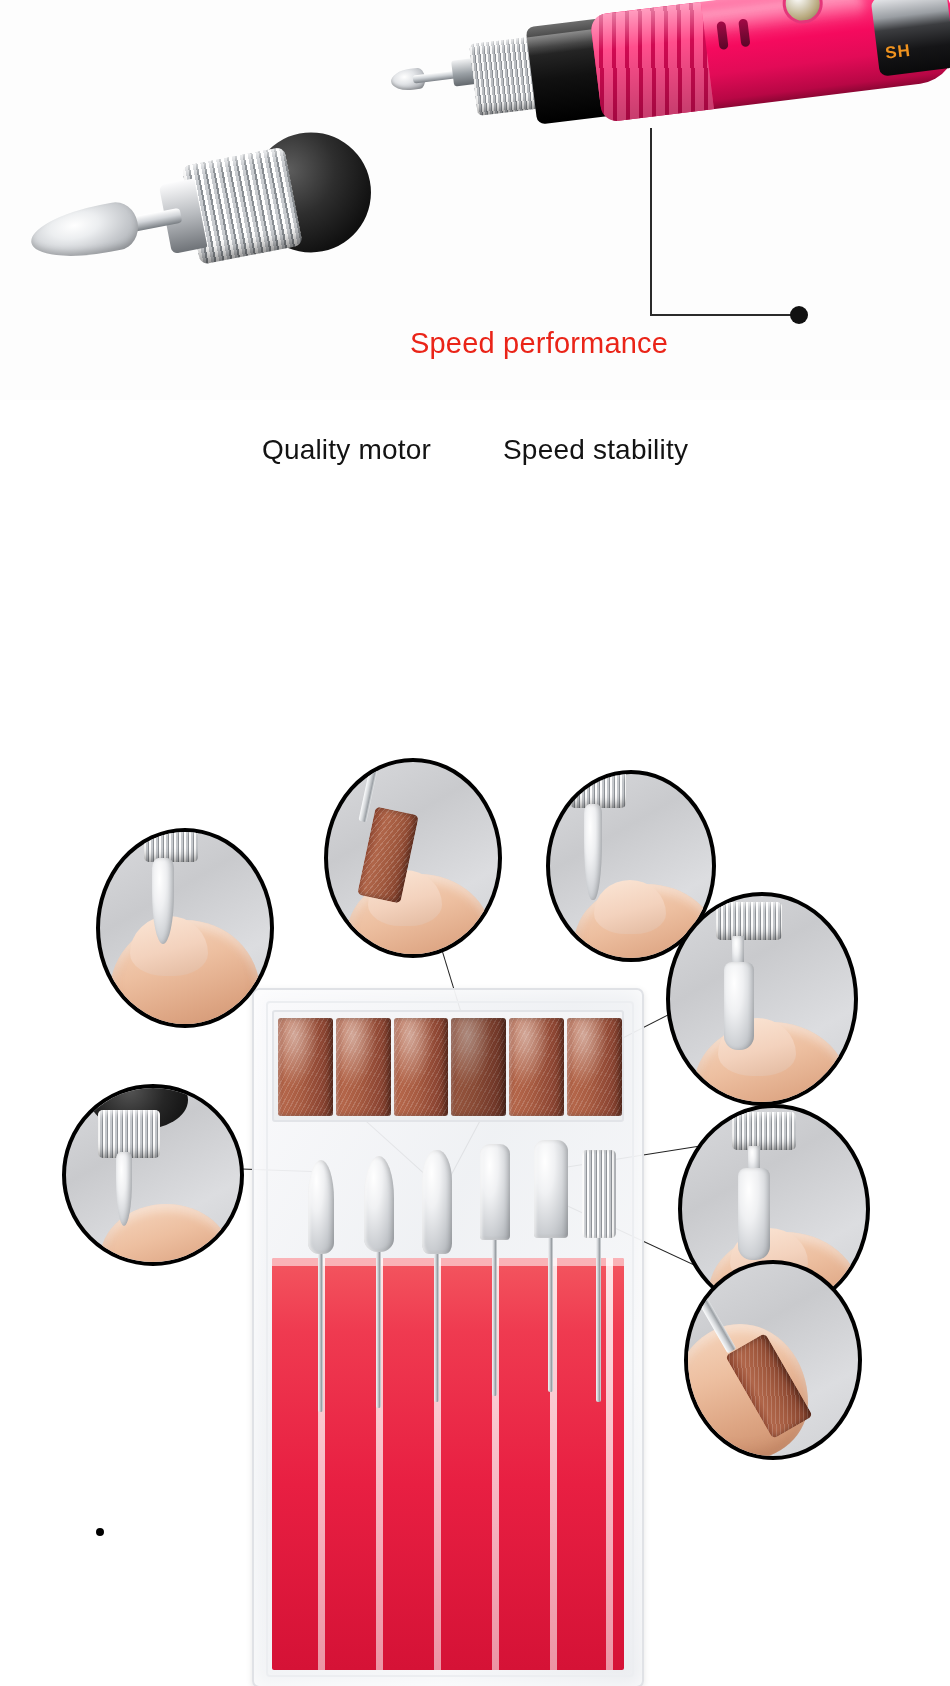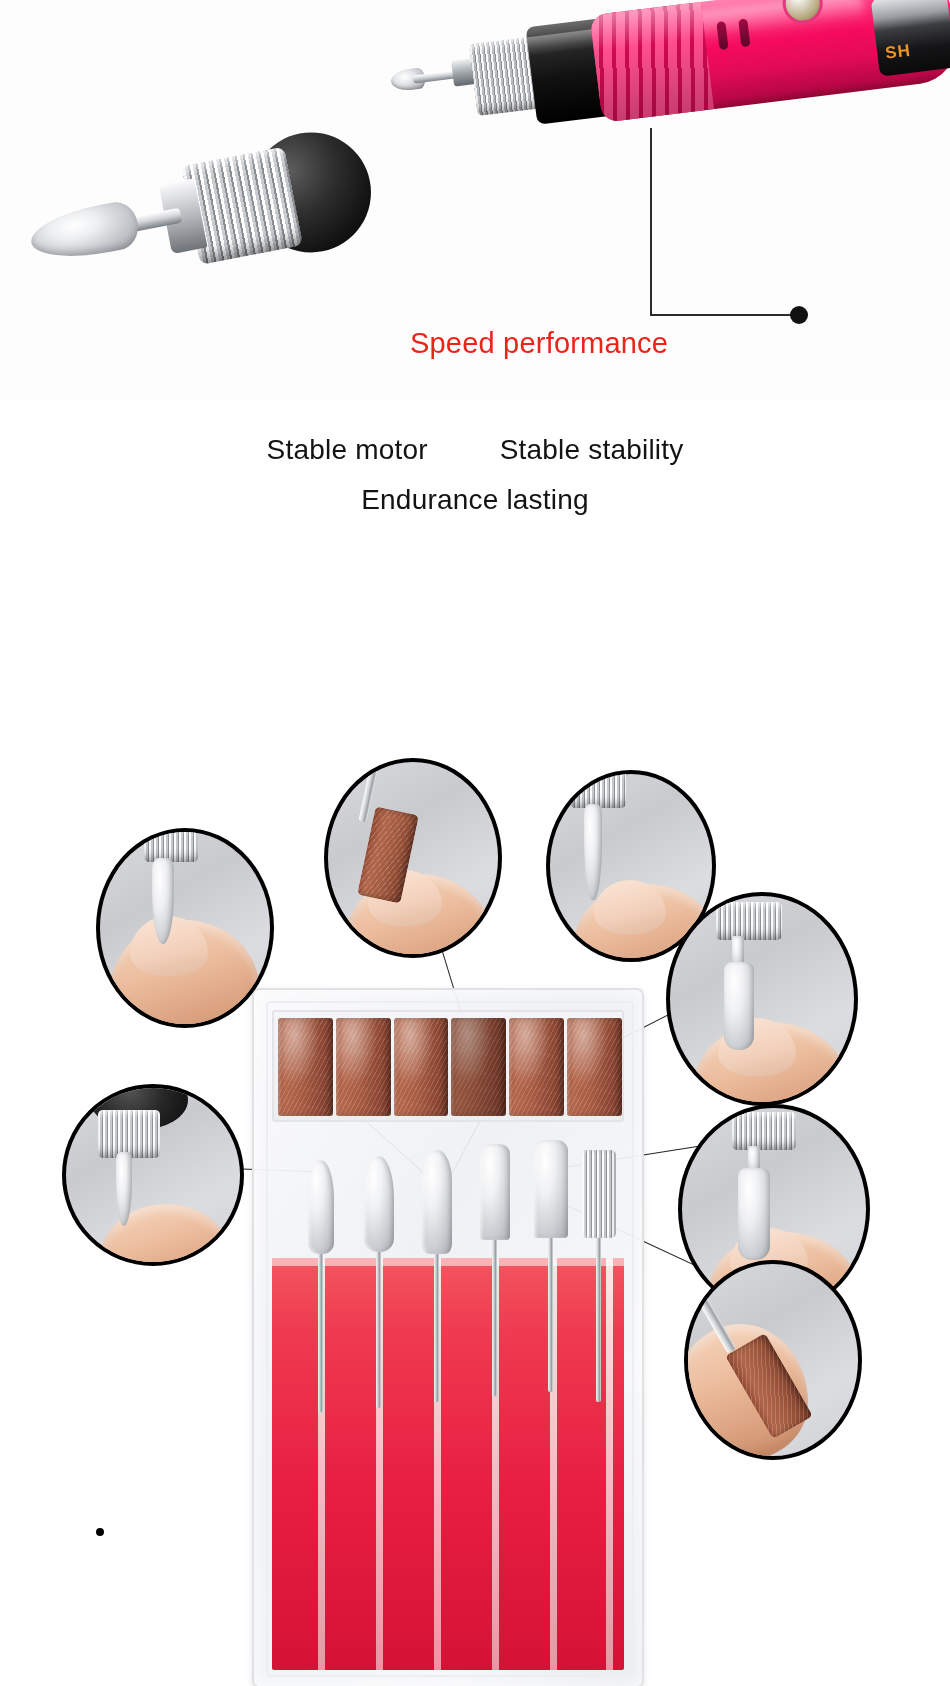--- a/index.html
+++ b/index.html
@@ -443,26 +443,23 @@
     </div>
 
     <div class="callout-line-v"></div>
     <div class="callout-line-h"></div>
     <div class="callout-dot"></div>
 
     <div class="headline-red">Speed performance</div>
   </div>
 
   <div class="feature-row" id="feature-row-1">
-    <span class="feature-cell">Stable motor</span>
+    <span class="feature-cell">Quality motor</span>
     <span id="feature-gap"></span>
-    <span class="feature-cell">Stable stability</span>
-  </div>
-  <div class="feature-row" id="feature-row-2">
-    <span class="feature-cell">Endurance lasting</span>
+    <span class="feature-cell">Speed stability</span>
   </div>
 
   <div id="section-kit">
 
     <div class="leader" style="left:330px; top:388px; width:156px; transform:rotate(42deg);"></div>
     <div class="leader" style="left:418px; top:170px; width:148px; transform:rotate(73deg);"></div>
     <div class="leader" style="left:440px; top:495px; width:196px; transform:rotate(-62deg);"></div>
     <div class="leader" style="left:500px; top:400px; width:215px; transform:rotate(-27deg);"></div>
     <div class="leader" style="left:545px; top:470px; width:162px; transform:rotate(-9deg);"></div>
     <div class="leader" style="left:556px; top:500px; width:210px; transform:rotate(25deg);"></div>

